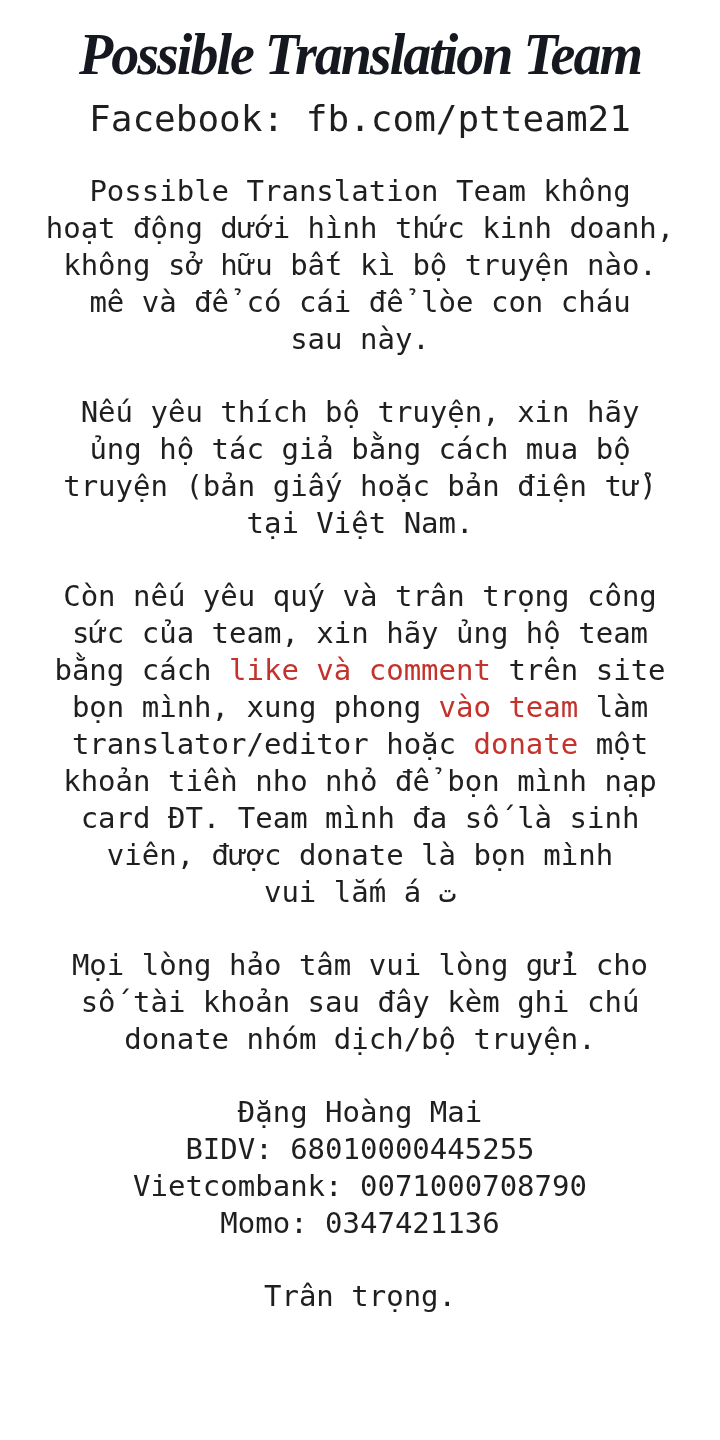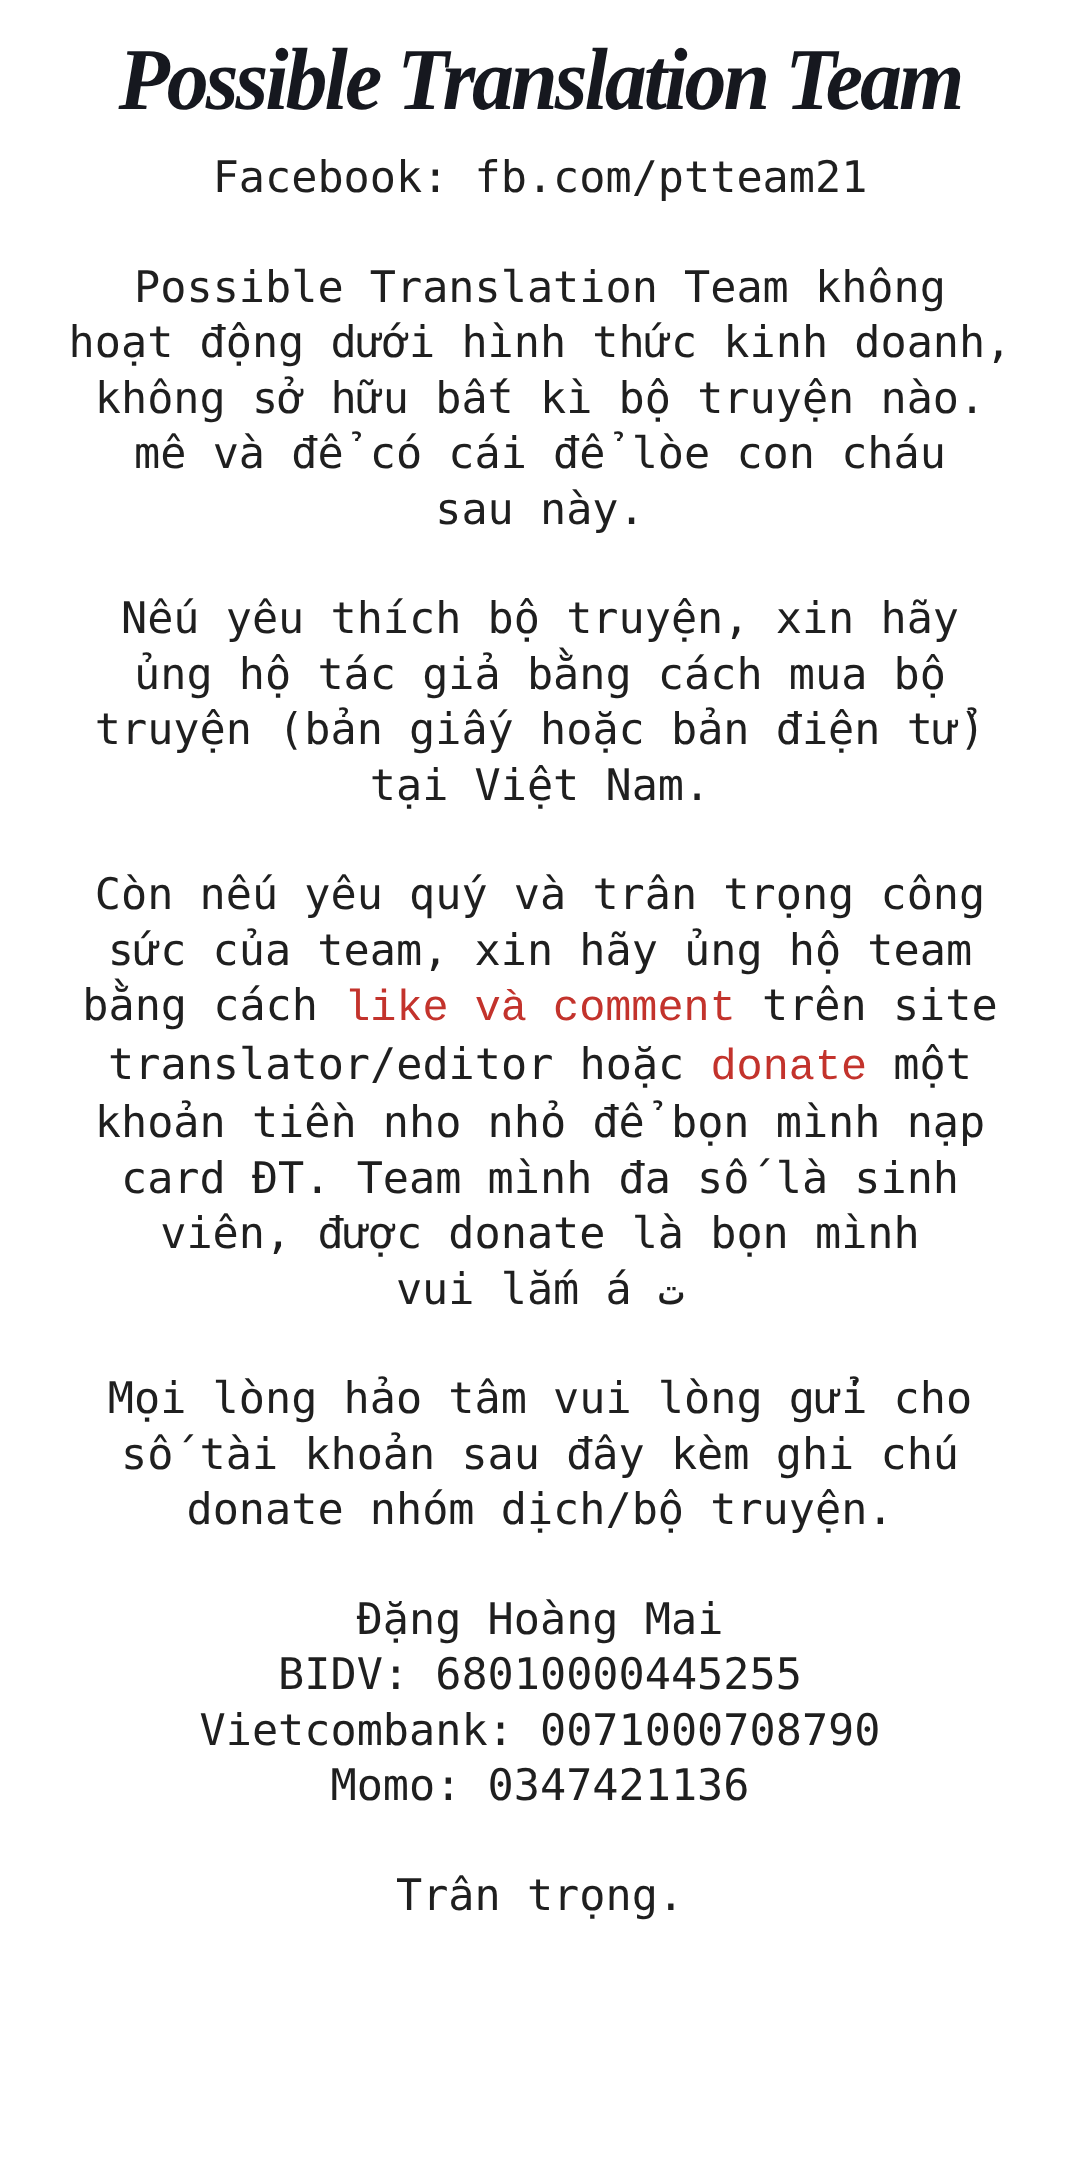--- a/index.html
+++ b/index.html
@@ -25,40 +25,39 @@
     font-style: italic;
     font-weight: 900;
     font-size: 56px;
     line-height: 80px;
     letter-spacing: -2px;
     color: #16181f;
     margin: 0;
     transform: scaleY(1.05);
   }
   .subtitle {
-    font-size: 29px;
+    font-size: 36px;
     line-height: 37px;
     margin-top: 6px;
     color: var(--text-color, #1f1f1f);
   }
   .body-paragraphs .para {
     font-size: 29px;
     line-height: 37px;
     margin: 36px 0 0 0;
   }
   .body-paragraphs .para:first-child {
     margin-top: 36px;
   }
   .line {
     display: block;
     white-space: pre;
   }
   .red {
     color: var(--accent-red, #c3332c);
-    font-family: Liberation Mono, monospace;
   }
 </style>
 </head>
 <body>
 
 <div class="page">
   <h1 class="title" style="color: rgb(22, 24, 31);">Possible Translation Team</h1>
   <div class="subtitle">Facebook: fb.com/ptteam21</div>
   <div class="body-paragraphs">
       <p class="para">
@@ -71,20 +70,21 @@
       <p class="para">
         <span class="line"><span>Nếu yêu thích bộ truyện, xin hãy</span></span>
         <span class="line"><span>ủng hộ tác giả bằng cách mua bộ</span></span>
         <span class="line"><span>truyện (bản giấy hoặc bản điện tử)</span></span>
         <span class="line"><span>tại Việt Nam.</span></span>
       </p>
       <p class="para">
         <span class="line"><span>Còn nếu yêu quý và trân trọng công</span></span>
         <span class="line"><span>sức của team, xin hãy ủng hộ team</span></span>
         <span class="line"><span>bằng cách </span><span class="red">like và comment</span><span> trên site</span></span>
+        <span class="line"><span>bọn mình, xung phong </span><span class="red">vào team</span><span> làm</span></span>
         <span class="line"><span>translator/editor hoặc </span><span class="red">donate</span><span> một</span></span>
         <span class="line"><span>khoản tiền nho nhỏ để bọn mình nạp</span></span>
         <span class="line"><span>card ĐT. Team mình đa số là sinh</span></span>
         <span class="line"><span>viên, được donate là bọn mình</span></span>
         <span class="line"><span>vui lắm á ت</span></span>
       </p>
       <p class="para">
         <span class="line"><span>Mọi lòng hảo tâm vui lòng gửi cho</span></span>
         <span class="line"><span>số tài khoản sau đây kèm ghi chú</span></span>
         <span class="line"><span>donate nhóm dịch/bộ truyện.</span></span>

